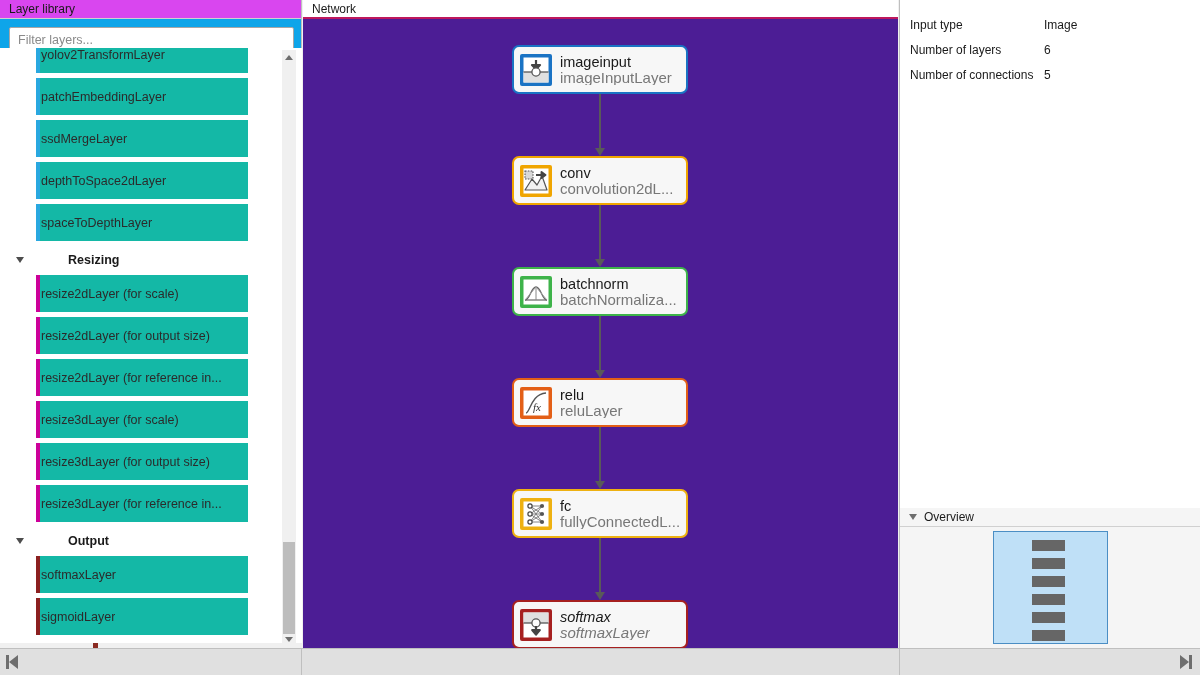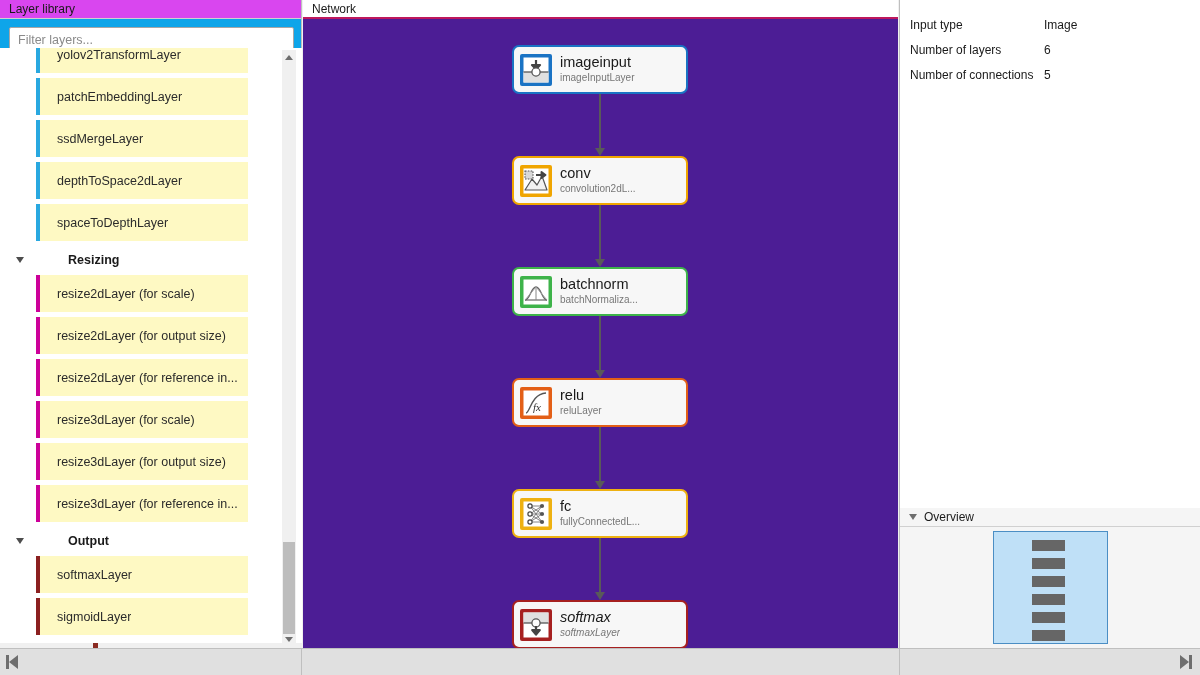--- a/index.html
+++ b/index.html
@@ -31,22 +31,22 @@
   }
   #filter-input::placeholder { color: #8a8a8a; }
 
   #layer-list-viewport {
     position: absolute; left: 0; top: 48px; width: 302px; height: 600px;
     background: #ffffff; overflow: hidden;
   }
   #layer-list { position: absolute; left: 0; top: -12px; width: 283px; }
   .layer-item {
     position: relative; height: 37px; margin: 0 0 5px 36px; width: 212px;
-    background: #fef9c3; display: flex; align-items: center;
-    padding-left: 21px; cursor: pointer;
+    background: #14b8a6; display: flex; align-items: center;
+    padding-left: 5px; cursor: pointer;
   }
   .layer-item .accent {
     position: absolute; left: 0; top: 0; width: 4px; height: 37px;
   }
   .layer-item .lbl {
     font-size: 12.5px; color: #2b2b2b; white-space: nowrap; overflow: hidden;
   }
   .group-header {
     height: 27px; display: flex; align-items: center;
     padding-left: 16px; margin-bottom: 2px;
@@ -100,21 +100,21 @@
   }
   .node .nicon {
     width: 32px; height: 32px; margin-left: 6px; margin-right: 8px;
     flex: 0 0 32px; border-radius: 2px;
   }
   .node .ntext { overflow: hidden; }
   .node .nname {
     font-size: 14.5px; color: #1a1a1a; line-height: 16px; white-space: nowrap;
   }
   .node .ntype {
-    font-size: 10px; color: #777; line-height: 15px; white-space: nowrap;
+    font-size: 15px; color: #777; line-height: 15px; white-space: nowrap;
   }
   .edge {
     position: absolute; width: 1.5px; background: #595959;
   }
   .arrowhead {
     position: absolute; width: 0; height: 0;
     border-left: 5.5px solid transparent; border-right: 5.5px solid transparent;
     border-top: 8px solid #595959;
   }
 

